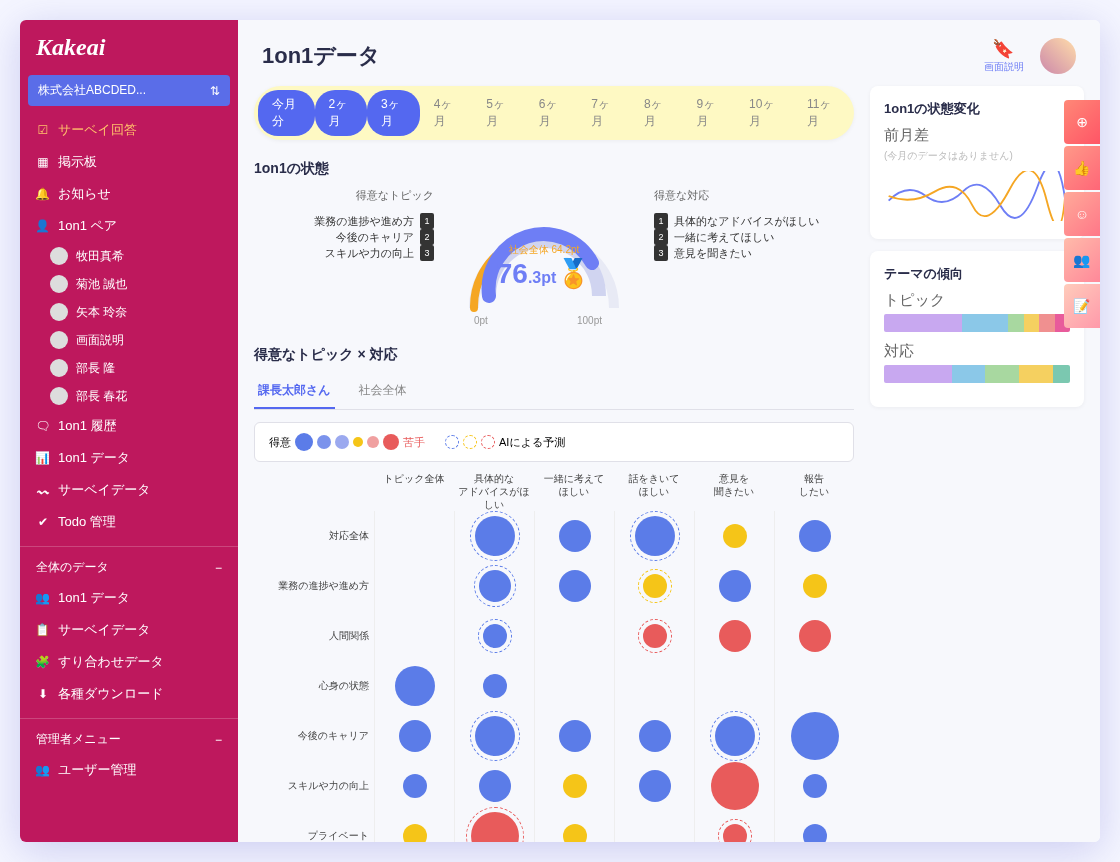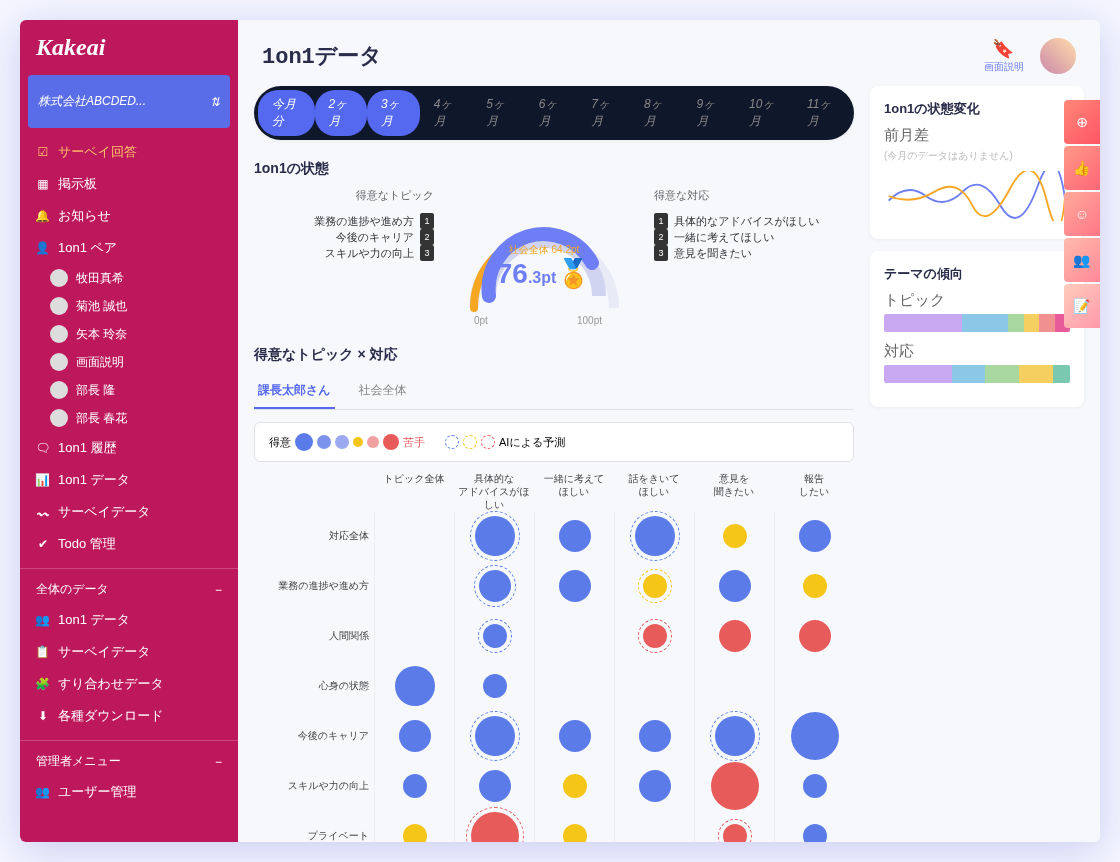--- a/index.html
+++ b/index.html
@@ -2,41 +2,41 @@
 <html><head>
 <meta charset="utf-8">
 <style>
 * { margin: 0; padding: 0; box-sizing: border-box; font-family: -apple-system, "Hiragino Sans", sans-serif; }
 body { background: #f5f6ff; padding: 20px; }
 .app { display: flex; width: 1080px; height: 822px; background: #fff; border-radius: 6px; overflow: hidden; box-shadow: 0 8px 40px rgba(80,80,200,0.25); position: relative; }
 
 
 .sidebar { width: 218px; background: #be185d; color: #fff; display: flex; flex-direction: column; font-size: 13px; overflow-y: auto; }
 .logo { font-family: cursive; font-size: 24px; font-weight: bold; padding: 14px 16px; font-style: italic; }
-.org-select { background: #5a6de8; margin: 0 8px 8px; padding: 18px 10px; border-radius: 4px; display: flex; justify-content: space-between; align-items: center; cursor: pointer; font-size: 12px; font-style: italic; }
+.org-select { background: #5a6de8; margin: 0 8px 8px; padding: 7px 10px; border-radius: 4px; display: flex; justify-content: space-between; align-items: center; cursor: pointer; font-size: 12px; }
 .nav-item { padding: 7px 16px; display: flex; align-items: center; gap: 8px; cursor: pointer; }
 .nav-item.active { color: #ffc06b; }
 .nav-item .icon { width: 14px; height: 14px; display: inline-flex; align-items: center; justify-content: center; font-size: 12px; }
 .nav-sub { padding: 5px 16px 5px 30px; display: flex; align-items: center; gap: 8px; cursor: pointer; font-size: 12px; }
 .avatar-sm { width: 18px; height: 18px; border-radius: 50%; background: #ddd; display: inline-block; }
 .nav-section { padding: 12px 16px 6px; font-size: 12px; border-top: 1px solid rgba(255,255,255,0.2); margin-top: 8px; display: flex; justify-content: space-between; align-items: center; }
 
 
 .main { flex: 1; background: #f7f8fc; overflow: auto; padding: 0 0 20px 0; position: relative; }
 .header { display: flex; align-items: center; justify-content: space-between; padding: 18px 24px 12px; }
-.page-title { font-size: 22px; font-weight: bold; color: #2a2d4a; font-family: Liberation Mono, monospace; }
+.page-title { font-size: 22px; font-weight: bold; color: #2a2d4a; }
 .header-right { display: flex; align-items: center; gap: 16px; }
 .help-btn { display: flex; flex-direction: column; align-items: center; color: #6e7ef5; font-size: 10px; cursor: pointer; }
 .avatar-lg { width: 36px; height: 36px; border-radius: 50%; background: linear-gradient(45deg,#c8a,#fda); }
 
 .content { display: flex; gap: 16px; padding: 0 16px; }
 .col-left { flex: 1; }
 .col-right { width: 230px; display: flex; flex-direction: column; gap: 12px; }
 
-.tabs { background: #0f172a; border-radius: 40px; padding: 4px; display: inline-flex; margin-bottom: 12px; box-shadow: 0 1px 4px rgba(0,0,0,0.05); font-style: italic; }
+.tabs { background: #fef9c3; border-radius: 40px; padding: 4px; display: inline-flex; margin-bottom: 12px; box-shadow: 0 1px 4px rgba(0,0,0,0.05); }
 .tab { padding: 6px 14px; font-size: 12px; color: #888; cursor: pointer; border-radius: 20px; }
 .tab.active { background: #5468f0; color: #fff; }
 
 .section-title { font-size: 14px; font-weight: bold; color: #2a2d4a; margin: 8px 0 10px; }
 
 .status-row { display: flex; gap: 10px; align-items: flex-start; }
 .status-col { display: flex; flex-direction: column; gap: 10px; font-size: 11px; }
 .status-col-title { font-size: 11px; color: #666; text-align: right; }
 .status-item { display: flex; align-items: center; justify-content: flex-end; gap: 6px; color: #333; }
 .rank-badge { width: 14px; height: 16px; background: #333; color: #fff; font-size: 9px; display: flex; align-items: center; justify-content: center; border-radius: 2px; position: relative; }

